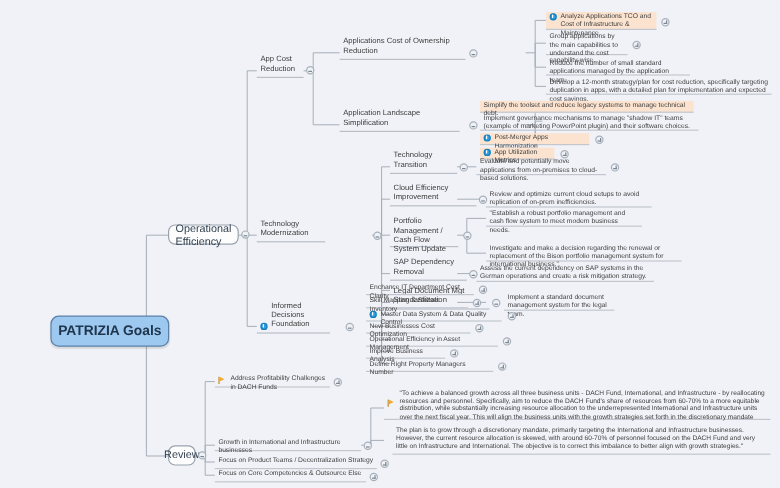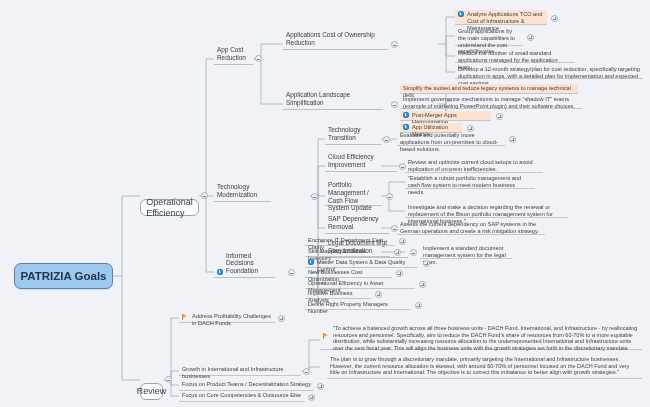--- a/index.html
+++ b/index.html
@@ -29,31 +29,31 @@
   
   .root{
     background:#9dc8f0;
     border:1px solid #5b81a8;
     border-radius:7px;
     color:#20364d;
     font-weight:bold;
     font-size:11.5px;
     justify-content:center;
     box-shadow:0 1px 1px rgba(0,0,0,.10);
+    margin-left:28px;
   }
   
   .lvl1{
     background:#fdfdfe;
     border:1px solid #9aa3ae;
     border-radius:6px;
     font-size:9px;
     color:#31404f;
     justify-content:center;
     padding:2px 6px;
-    margin-top:12px;
   }
   
   .lvl2{
     font-size:6.4px;
     color:#3c3c3c;
     border-bottom:1px solid #b9bfc8;
     padding:1px 3px 2px 3px;
     align-items:flex-end;
   }
   

